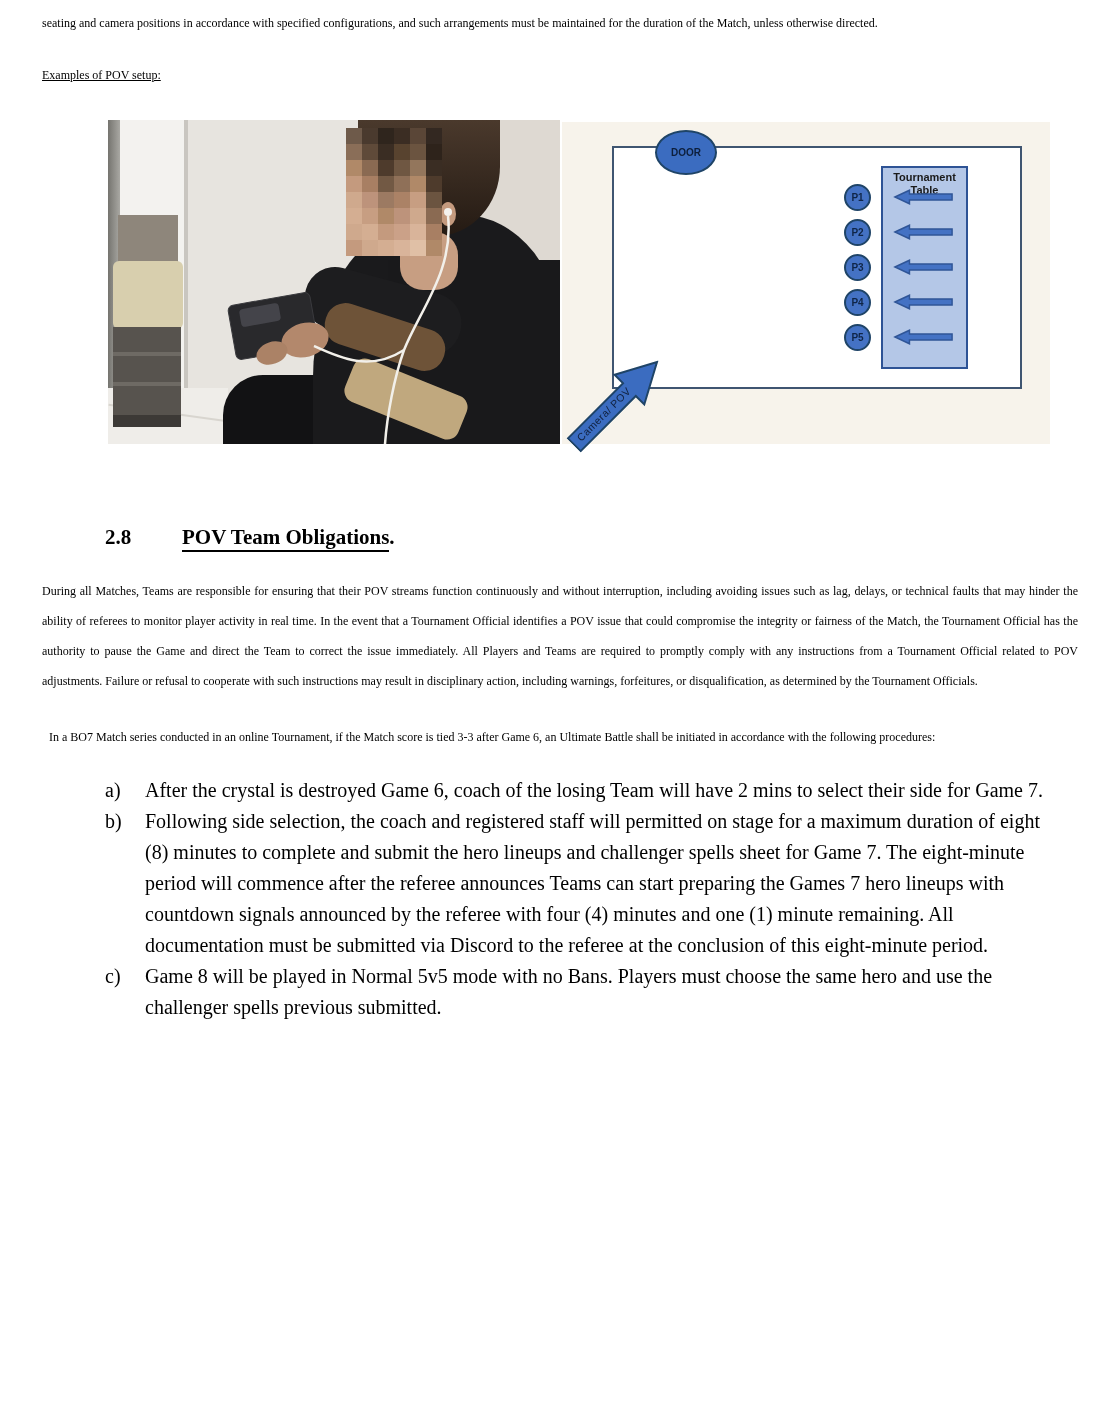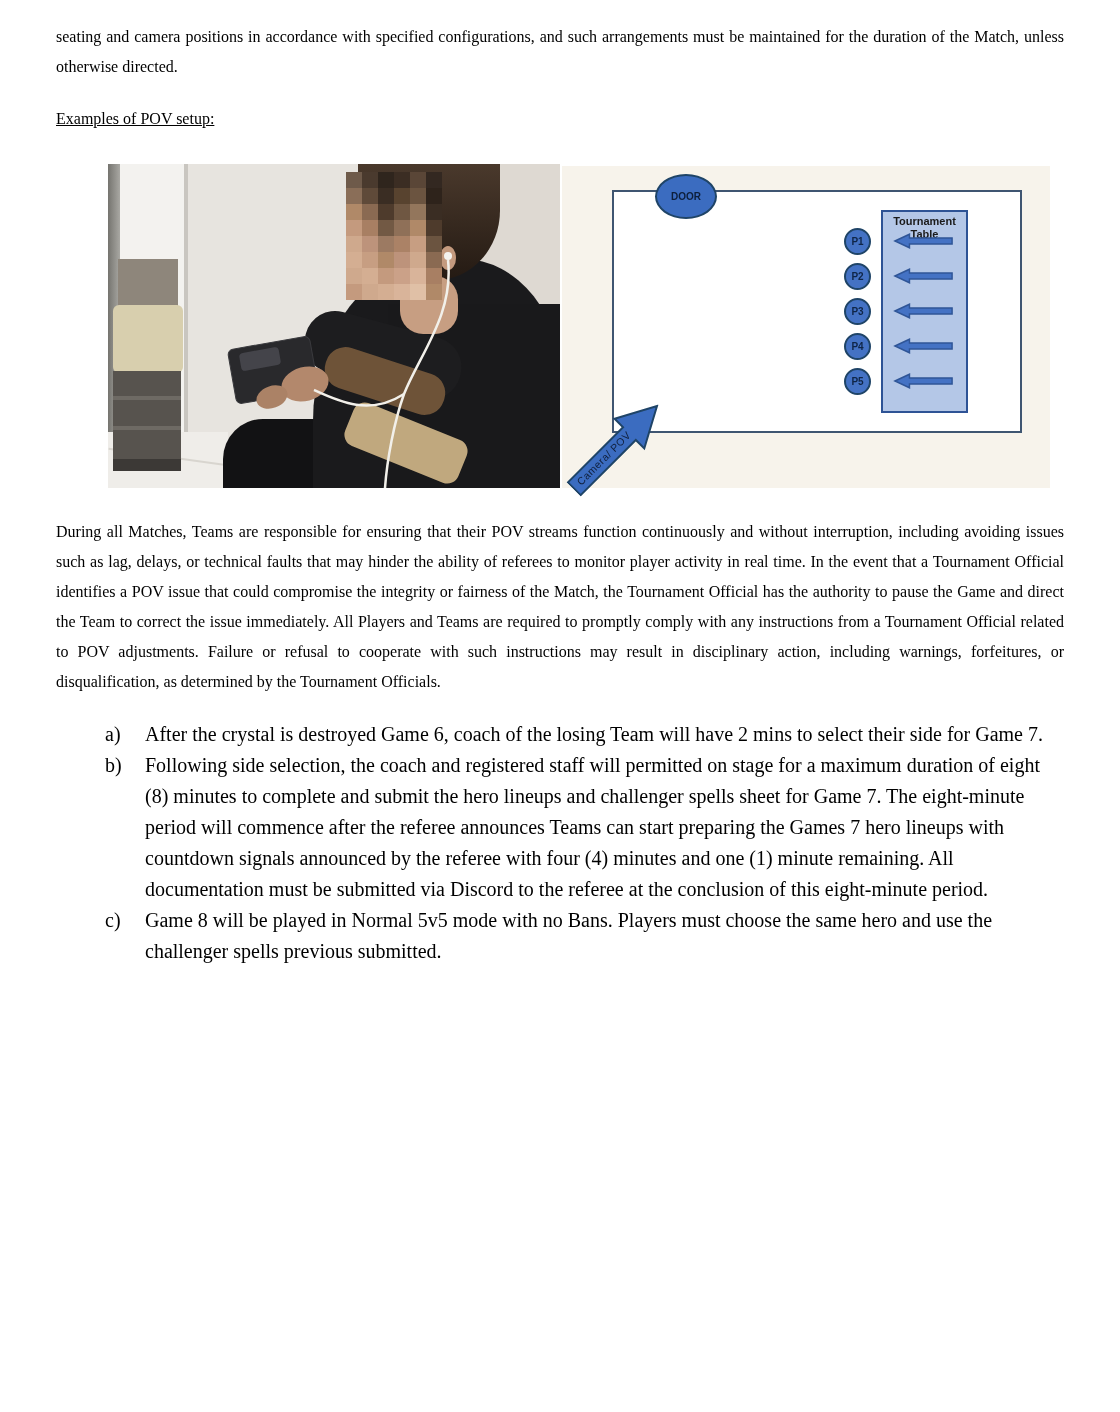--- a/index.html
+++ b/index.html
@@ -6,21 +6,21 @@
   .page{
     position:relative;
     width:1120px;height:1412px;
     box-sizing:border-box;
     padding:8px 42px 0 42px;
     background:#ffffff;
     color:#000;
     font-family:"Liberation Serif", serif;
     overflow:hidden;
   }
-  .body-text{font-size:16px;line-height:30px;margin:14px;}
+  .body-text{font-size:12px;line-height:30px;margin:0;}
   .justify{text-align:justify;}
   .examples{margin-top:22px;text-decoration:underline;}
 
   
   .figure{position:relative;height:327px;margin-top:30px;}
 
   
   .photo{position:absolute;left:66px;top:0;width:452px;height:324px;overflow:hidden;background:#e7e4df;}
   .photo *{position:absolute;}
   .ph-left-edge{left:0;top:0;width:12px;height:324px;background:linear-gradient(90deg,#75746f,#a9a8a3);}
@@ -233,24 +233,28 @@
 
       <div class="camera-arrow">
         <svg width="120" height="46" viewBox="0 0 120 46">
             <polygon points="1,14 79,14 79,2 118,23 79,44 79,32 1,32"></polygon>
           </svg>
         <span class="camera-label">Camera/ POV</span>
       </div>
     </div>
   </div>
 
+  <div class="heading-28">
+    <span class="h-num">2.8</span><span class="h-title">POV Team Obligations</span><span>.</span>
+  </div>
 
   <p class="body-text justify sec28-body">During all Matches, Teams are responsible for ensuring that their POV streams function continuously and without interruption, including avoiding issues such as lag, delays, or technical faults that may hinder the ability of referees to monitor player activity in real time. In the event that a Tournament Official identifies a POV issue that could compromise the integrity or fairness of the Match, the Tournament Official has the authority to pause the Game and direct the Team to correct the issue immediately. All Players and Teams are required to promptly comply with any instructions from a Tournament Official related to POV adjustments. Failure or refusal to cooperate with such instructions may result in disciplinary action, including warnings, forfeitures, or disqualification, as determined by the Tournament Officials.</p>
 
 
+  <p class="body-text sec3-intro">In a BO7 Match series conducted in an online Tournament, if the Match score is tied 3-3 after Game 6, an Ultimate Battle shall be initiated in accordance with the following procedures:</p>
 
   <div class="proc-list">
     <div class="proc-item">
       <span class="proc-marker">a)</span>
       <span class="proc-text">After the crystal is destroyed Game 6, coach of the losing Team will have 2 mins to select their side for Game 7.</span>
     </div>
     <div class="proc-item">
       <span class="proc-marker">b)</span>
       <span class="proc-text">Following side selection, the coach and registered staff will permitted on stage for a maximum duration of eight (8) minutes to complete and submit the hero lineups and challenger spells sheet for Game 7. The eight-minute period will commence after the referee announces Teams can start preparing the Games 7 hero lineups with countdown signals announced by the referee with four (4) minutes and one (1) minute remaining. All documentation must be submitted via Discord to the referee at the conclusion of this eight-minute period.</span>
     </div>

